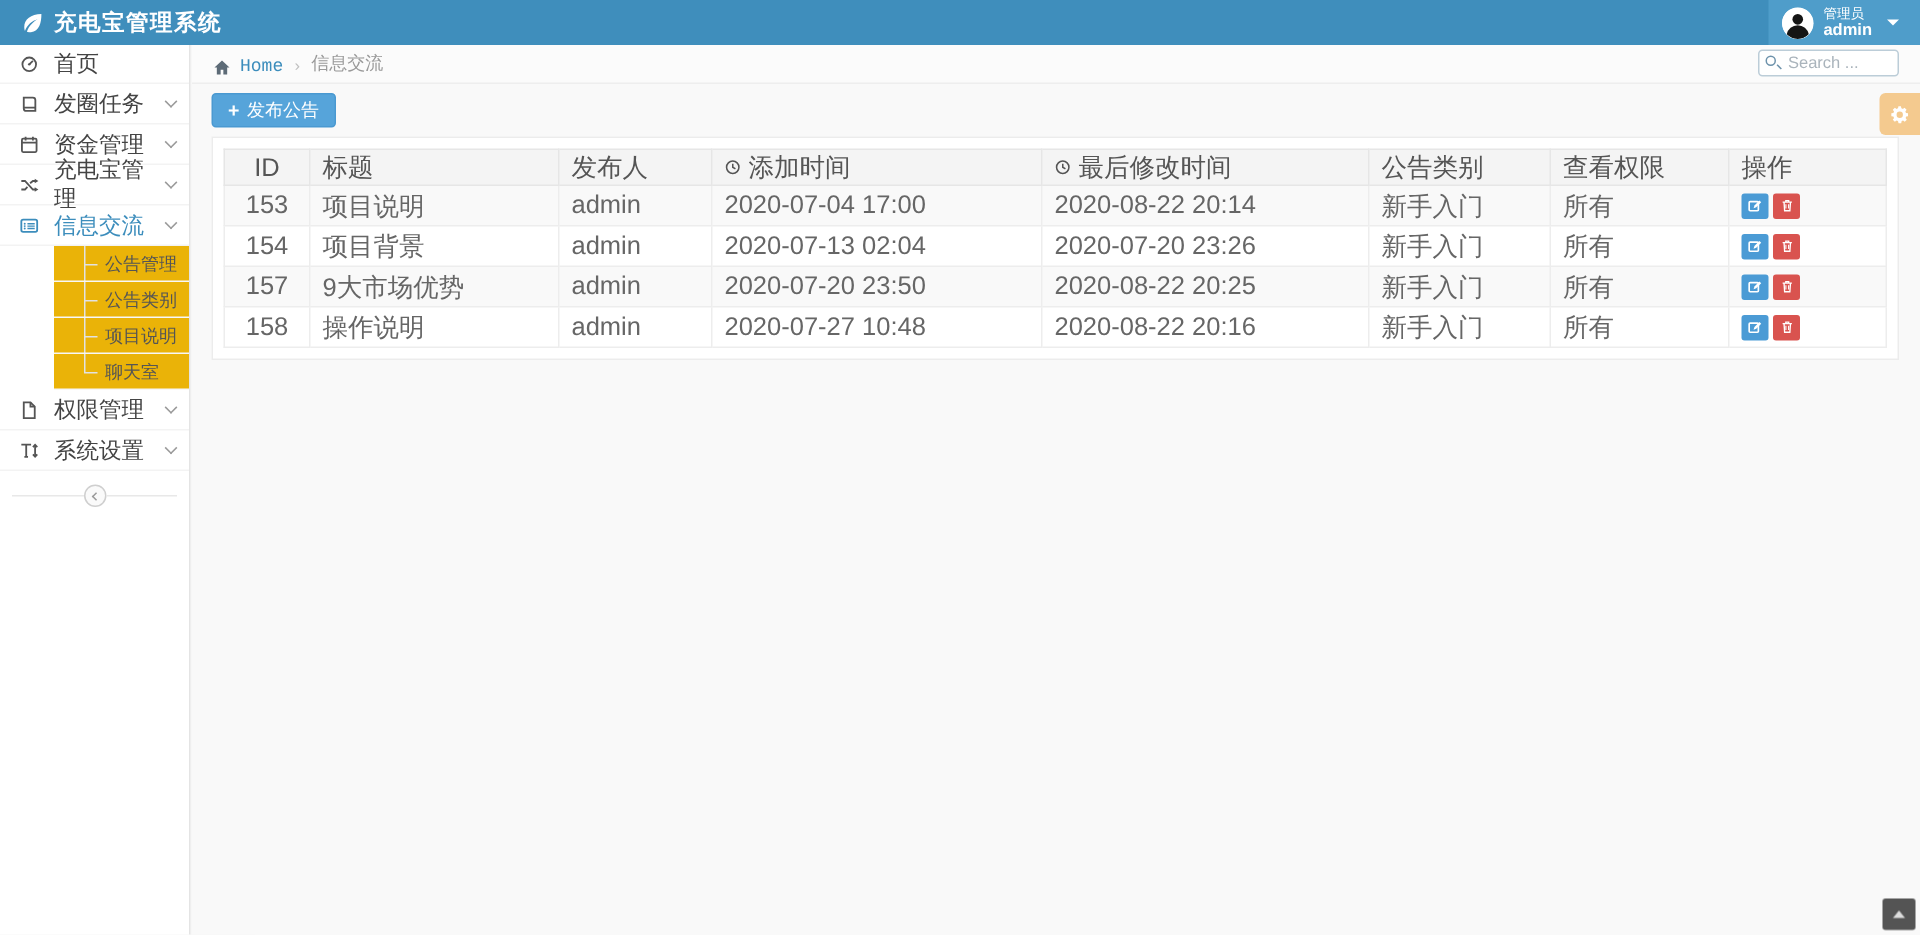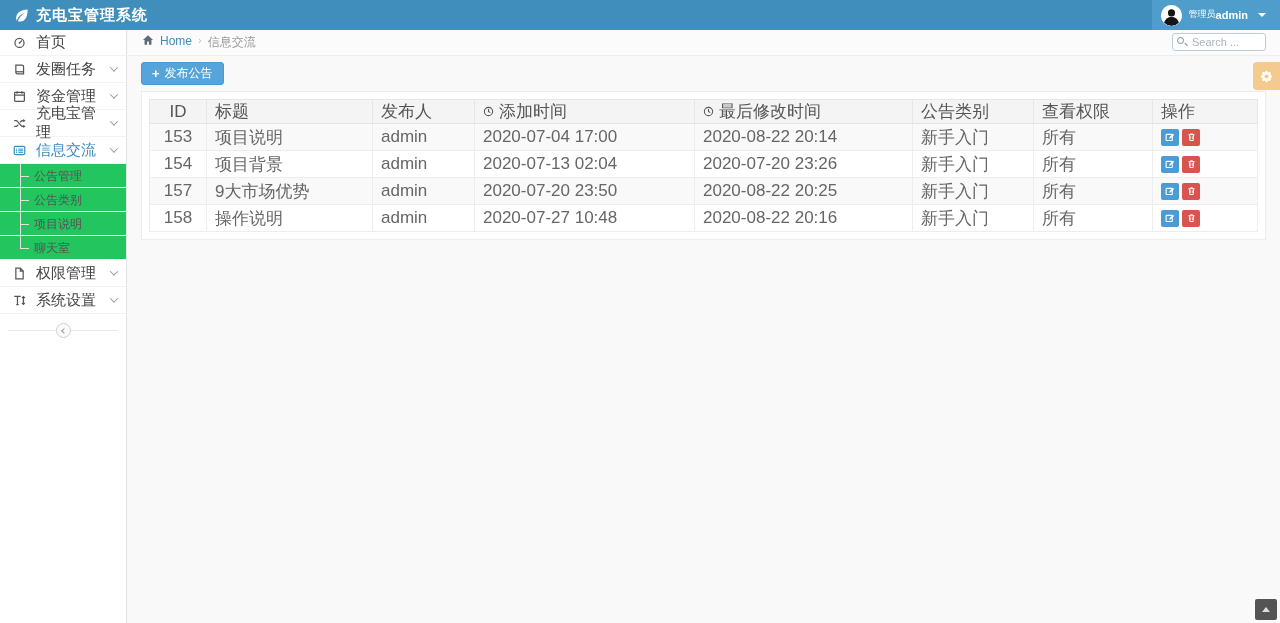--- a/index.html
+++ b/index.html
@@ -6,45 +6,45 @@
   html,body { width:1280px; height:623px; overflow:hidden; }
   body { font-family:"Liberation Sans","DejaVu Sans",sans-serif; background:#f7f7f7; font-size:12px; }
   svg { display:block; }
 
   
   .navbar { position:fixed; top:0; left:0; right:0; height:30px; background:#3f8ebc; display:flex; align-items:stretch; z-index:50; }
   .logo { display:flex; align-items:center; gap:7px; padding-left:14px; color:#fff; font-size:15px; font-weight:bold; letter-spacing:1px; }
   .leaf { color:#fff; }
   .user-panel { margin-left:auto; background:#4f9dca; display:flex; align-items:center; gap:7px; padding:0 14px 0 9px; cursor:pointer; }
   .avatar { width:21px; height:21px; border-radius:50%; overflow:hidden; background:#fff; }
-  .user-text { display:flex; flex-direction:row; color:#fff; line-height:1.15; }
+  .user-text { display:flex; flex-direction:column; color:#fff; line-height:1.15; }
   .user-role { font-size:9px; }
   .user-name { font-size:11px; font-weight:bold; }
   .caret { width:0; height:0; border-left:4px solid transparent; border-right:4px solid transparent; border-top:4px solid #fff; margin-left:3px; }
 
   
   .sidebar { position:fixed; top:29px; left:0; bottom:0; width:127px; background:#fff; border-right:1px solid #e4e4e4; z-index:40; }
   .menu { list-style:none; }
   .side-item { display:flex; align-items:center; gap:9px; height:27px; padding:0 9px 0 13px; font-size:15px; color:#444; border-bottom:1px solid #f3f3f3; cursor:pointer; }
   .sicon { width:14px; color:#555; flex:none; }
   .side-item.active .sicon, .side-item.active .slabel { color:#3c8dbc; }
   .chev { margin-left:auto; width:6px; height:6px; border-right:1.4px solid #9a9a9a; border-bottom:1.4px solid #9a9a9a; transform:rotate(45deg) translate(-1px,-1px); flex:none; }
-  .submenu { list-style:none; position:relative; background:#22c55e; }
+  .submenu { list-style:none; position:relative; background:#eab308;margin-left:36px; }
   .submenu::before { content:''; position:absolute; left:20px; top:0; bottom:12px; border-left:1px solid #e2e2e2; }
   .sub-item { position:relative; height:24px; line-height:24px; padding-left:34px; font-size:12px; color:#555; border-bottom:1px solid #f7f7f7; cursor:pointer; }
   .sub-item::before { content:''; position:absolute; left:20px; top:12px; width:9px; border-top:1px solid #e2e2e2; }
   .collapse-ctl { display:flex; align-items:center; margin-top:9px; padding:0 8px; }
   .collapse-ctl .line { flex:1; border-top:1px solid #e8e8e8; }
   .collapse-circle { width:15px; height:15px; border:1px solid #cfcfcf; border-radius:50%; background:#fafafa; display:flex; align-items:center; justify-content:center; cursor:pointer; }
   .collapse-arrow { width:4px; height:4px; border-right:1.3px solid #9a9a9a; border-bottom:1.3px solid #9a9a9a; transform:rotate(135deg); margin-left:2px; }
 
   
   .main { position:fixed; top:29px; left:128px; right:0; bottom:0; background:#f9f9f9; }
   .topbar { height:27px; background:#fbfbfb; border-bottom:1px solid #eeeeee; display:flex; align-items:center; padding:0 14px; }
-  .breadcrumb { display:flex; align-items:flex-start; gap:6px; font-size:12px; }
+  .breadcrumb { display:flex; align-items:flex-end; gap:6px; font-size:12px;font-family:Liberation Mono, monospace; }
   .bc-home-icon { color:#5d6b77; }
   .bc-link { color:#3c8dbc; text-decoration:none; cursor:pointer; }
   .bc-sep { color:#c0c0c0; font-size:11px; }
   .bc-current { color:#999; }
   .searchbox { margin-left:auto; position:relative; }
   .searchbox input { width:94px; height:18px; border:1px solid #bccdd8; border-radius:3px; background:#fff; font-size:11px; padding:0 4px 0 19px; color:#444; outline:none; font-family:inherit; }
   .searchbox input::placeholder { color:#aab4bc; }
   .mag { position:absolute; left:5px; top:4px; width:7px; height:7px; border:1.4px solid #6d92ab; border-radius:50%; }
   .mag::after { content:''; position:absolute; left:6px; top:6px; width:4px; height:1.4px; background:#6d92ab; transform:rotate(45deg); }
 

